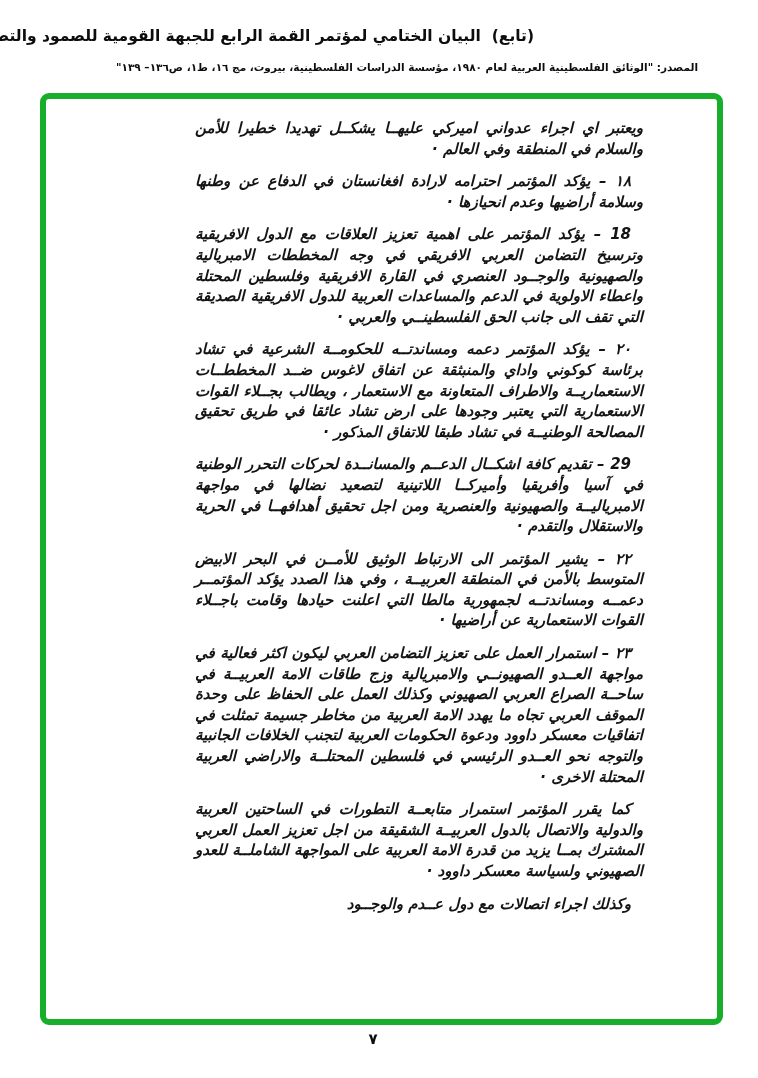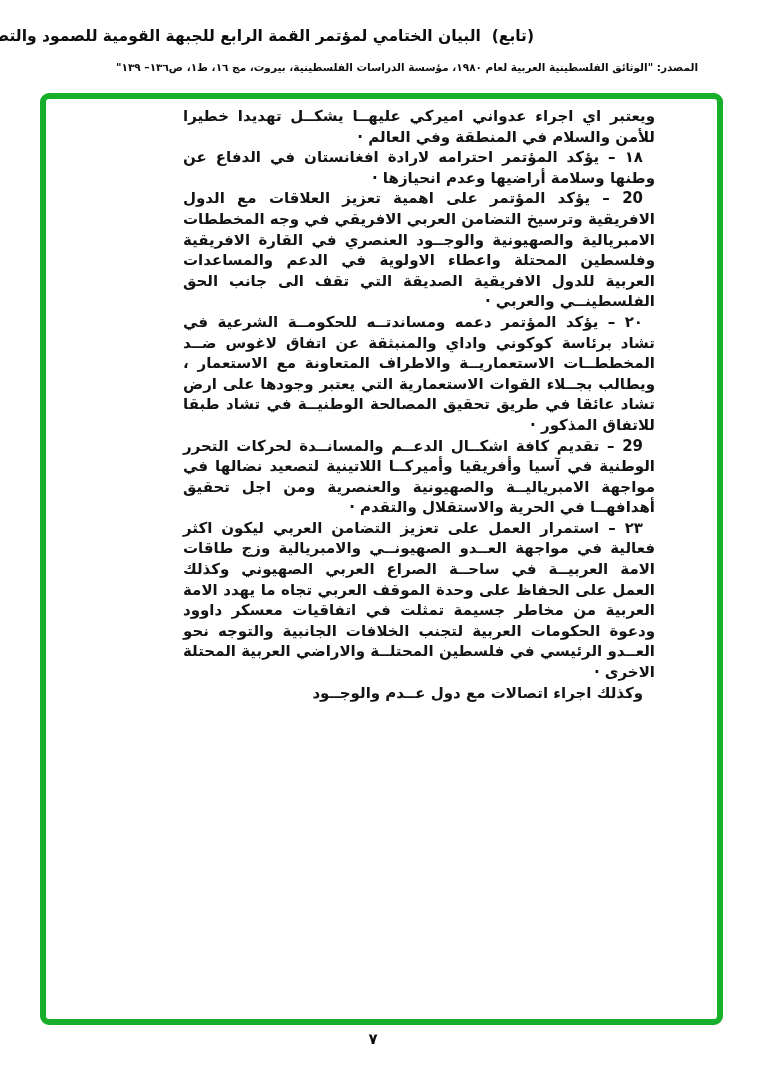--- a/index.html
+++ b/index.html
@@ -20,21 +20,21 @@
   .content-frame{
     position:absolute;left:40px;top:93px;width:683px;height:932px;
     box-sizing:border-box;border:6px solid #16ae2a;border-radius:9px;
     background:transparent;
   }
   .document-body{
     position:absolute;top:106px;right:103px;width:472px;
     direction:rtl;text-align:justify;
     font-size:15px;font-weight:bold;line-height:20.6px;color:#141414;
   }
-  .document-body p{margin:0;padding:0;}
+  .document-body p{margin:12px;padding:0;font-style:italic;}
   .document-body p.indent{text-indent:12px;}
   .page-number{
     position:absolute;top:1030px;left:0;width:746px;text-align:center;
     font-size:15px;font-weight:bold;color:#0d0d0d;direction:rtl;
   }
 </style>
 </head>
 <body>
 
 <div class="page">
@@ -44,22 +44,24 @@
     <span>البيان الختامي لمؤتمر القمة الرابع للجبهة القومية للصمود والتصدي</span>
   </div>
 
   <div class="source-line">المصدر: "الوثائق الفلسطينية العربية لعام ١٩٨٠،  مؤسسة الدراسات الفلسطينية، بيروت، مج ١٦، ط١، ص١٣٦– ١٣٩"</div>
 
   <div class="content-frame" style="border-color: rgb(22, 174, 42);"></div>
 
   <div class="document-body">
     <p>ويعتبر اي اجراء عدواني اميركي عليهــا يشكــل تهديدا خطيرا للأمن والسلام في المنطقة وفي العالم ·</p>
     <p class="indent">١٨ – يؤكد المؤتمر احترامه لارادة افغانستان في الدفاع عن وطنها وسلامة أراضيها وعدم انحيازها ·</p>
-    <p class="indent">20 – يؤكد المؤتمر على اهمية تعزيز العلاقات مع الدول الافريقية وترسيخ التضامن العربي الافريقي في وجه المخططات الامبريالية والصهيونية والوجــود العنصري في القارة الافريقية وفلسطين المحتلة واعطاء الاولوية في الدعم والمساعدات العربية للدول الافريقية الصديقة التي تقف الى جانب الحق الفلسطينــي والعربي ·</p>
+    <p class="indent">18 – يؤكد المؤتمر على اهمية تعزيز العلاقات مع الدول الافريقية وترسيخ التضامن العربي الافريقي في وجه المخططات الامبريالية والصهيونية والوجــود العنصري في القارة الافريقية وفلسطين المحتلة واعطاء الاولوية في الدعم والمساعدات العربية للدول الافريقية الصديقة التي تقف الى جانب الحق الفلسطينــي والعربي ·</p>
     <p class="indent">٢٠ – يؤكد المؤتمر دعمه ومساندتــه للحكومــة الشرعية في تشاد برئاسة كوكوني واداي والمنبثقة عن اتفاق لاغوس ضــد المخططــات الاستعماريــة والاطراف المتعاونة مع الاستعمار ، ويطالب بجــلاء القوات الاستعمارية التي يعتبر وجودها على ارض تشاد عائقا في طريق تحقيق المصالحة الوطنيــة في تشاد طبقا للاتفاق المذكور ·</p>
     <p class="indent">29 – تقديم كافة اشكــال الدعــم والمسانــدة لحركات التحرر الوطنية في آسيا وأفريقيا وأميركــا اللاتينية لتصعيد نضالها في مواجهة الامبرياليــة والصهيونية والعنصرية ومن اجل تحقيق أهدافهــا في الحرية والاستقلال والتقدم ·</p>
+    <p class="indent">٢٢ – يشير المؤتمر الى الارتباط الوثيق للأمــن في البحر الابيض المتوسط بالأمن في المنطقة العربيــة ، وفي هذا الصدد يؤكد المؤتمــر دعمــه ومساندتــه لجمهورية مالطا التي اعلنت حيادها وقامت باجــلاء القوات الاستعمارية عن أراضيها ·</p>
     <p class="indent">٢٣ – استمرار العمل على تعزيز التضامن العربي ليكون اكثر فعالية في مواجهة العــدو الصهيونــي والامبريالية وزج طاقات الامة العربيــة في ساحــة الصراع العربي الصهيوني وكذلك العمل على الحفاظ على وحدة الموقف العربي تجاه ما يهدد الامة العربية من مخاطر جسيمة تمثلت في اتفاقيات معسكر داوود ودعوة الحكومات العربية لتجنب الخلافات الجانبية والتوجه نحو العــدو الرئيسي في فلسطين المحتلــة والاراضي العربية المحتلة الاخرى ·</p>
+    <p class="indent">كما يقرر المؤتمر استمرار متابعــة التطورات في الساحتين العربية والدولية والاتصال بالدول العربيــة الشقيقة من اجل تعزيز العمل العربي المشترك بمــا يزيد من قدرة الامة العربية على المواجهة الشاملــة للعدو الصهيوني ولسياسة معسكر داوود ·</p>
     <p class="indent">وكذلك اجراء اتصالات مع دول عــدم والوجــود</p>
   </div>
 
   <div class="page-number">٧</div>
 
 </div>
 
 </body></html>

